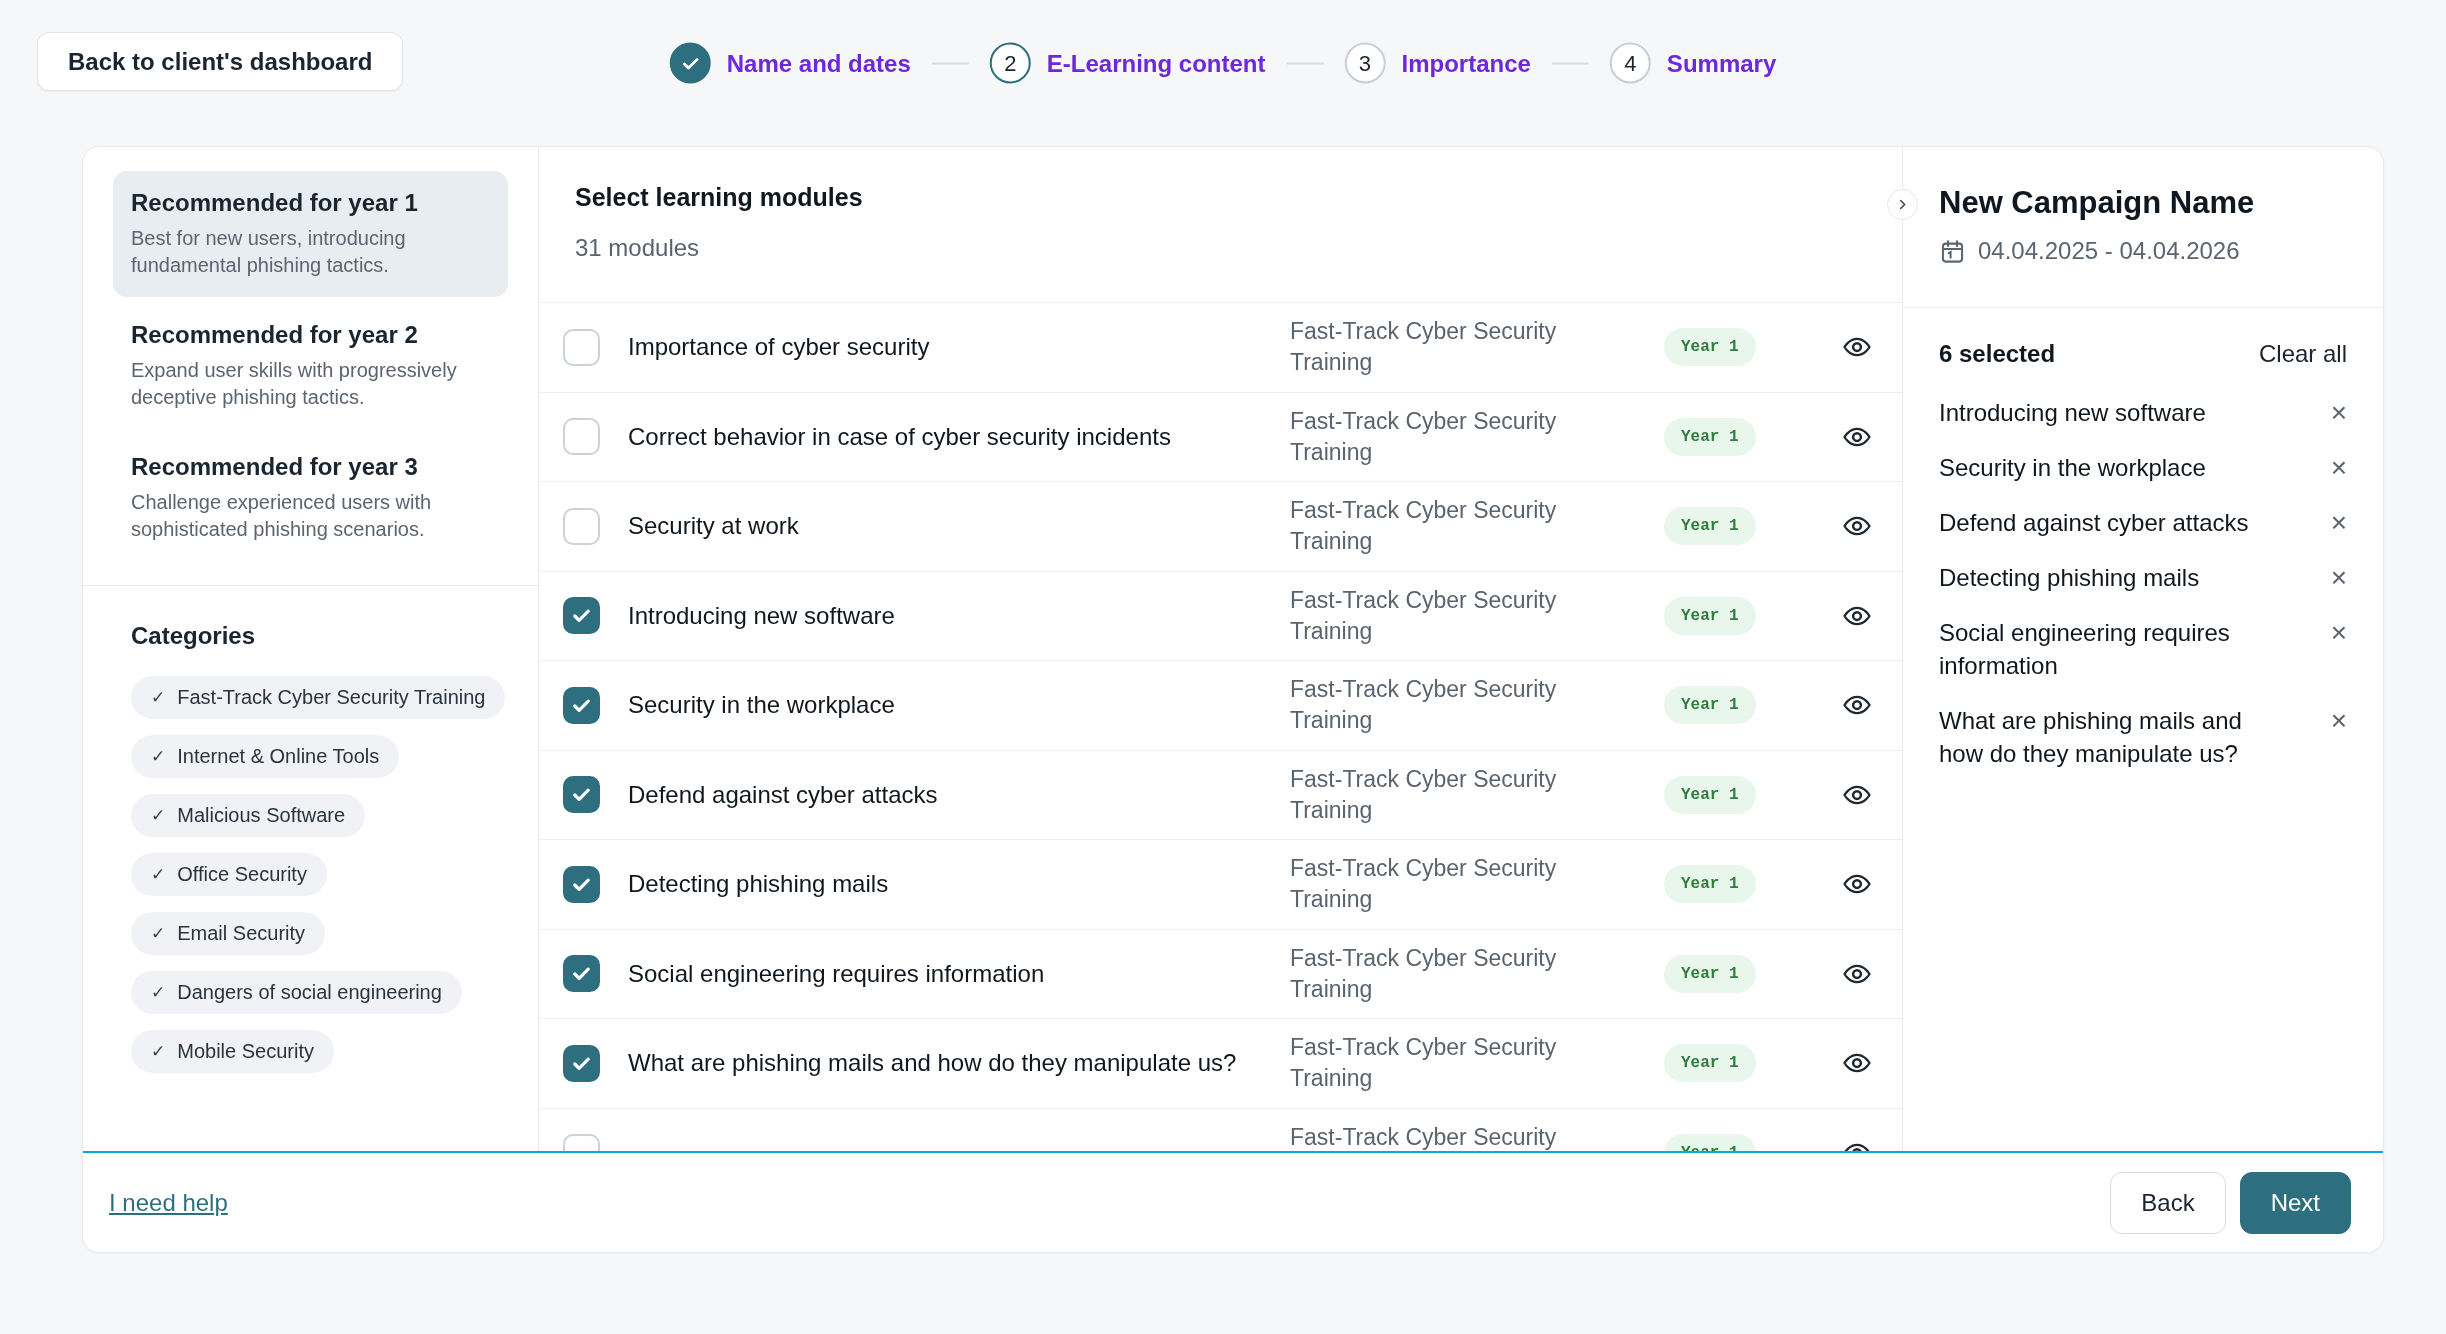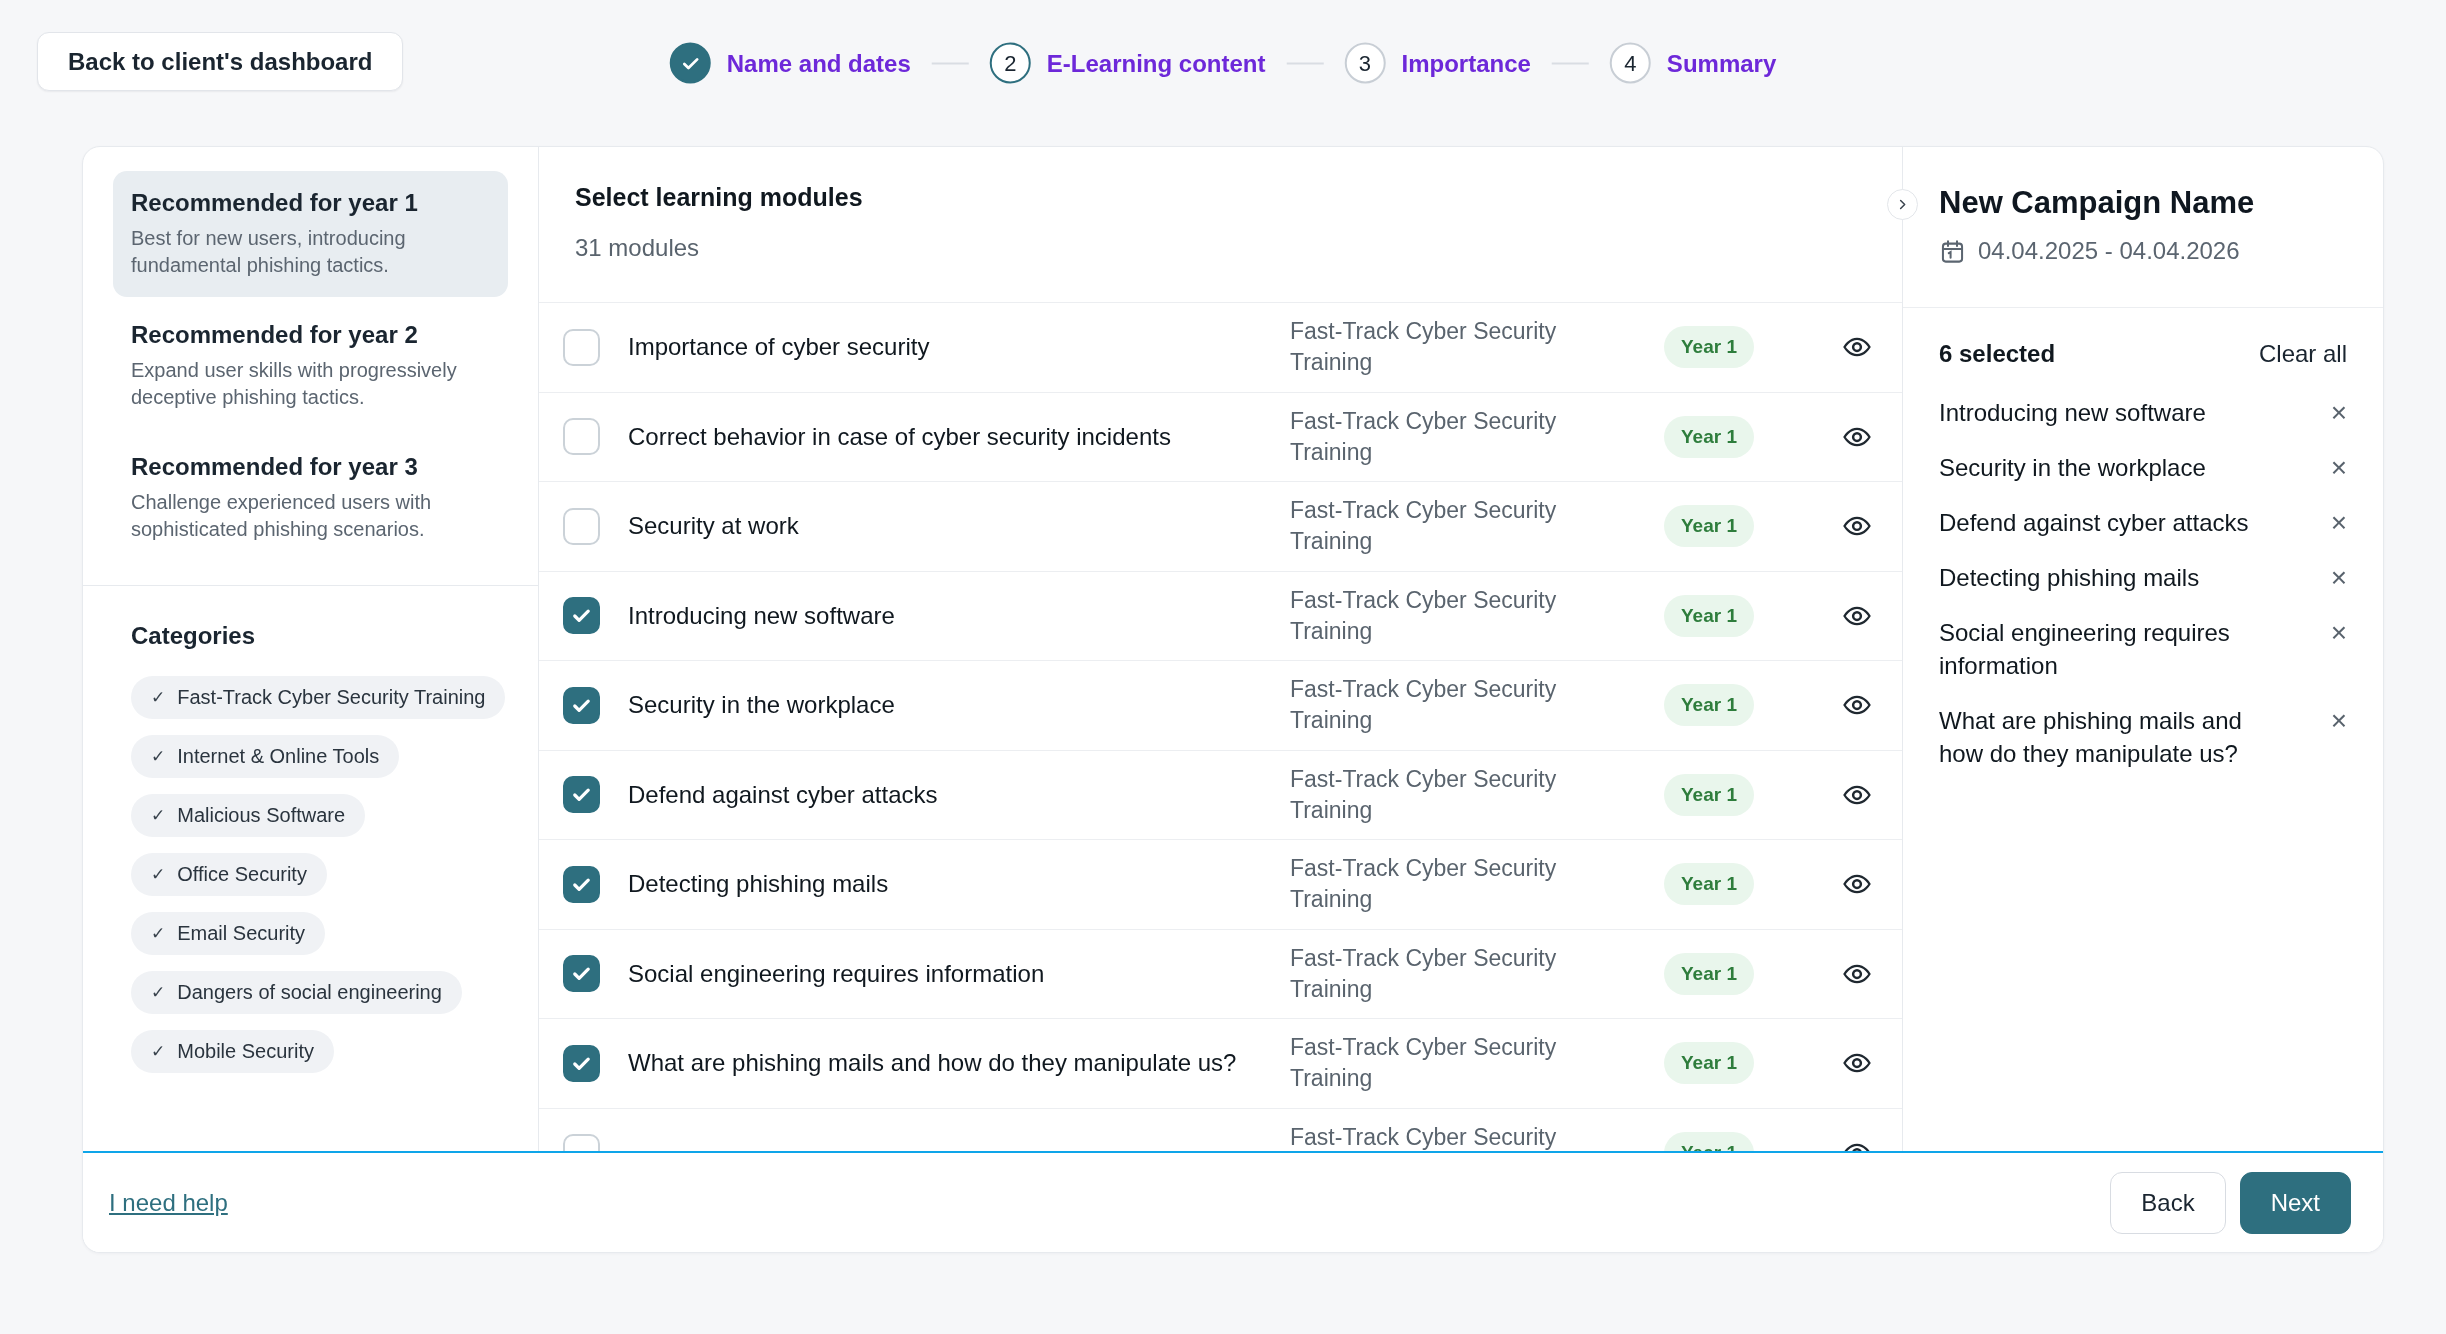--- a/index.html
+++ b/index.html
@@ -81,21 +81,21 @@
   .row.checked .cbx { background:#2E6F7F; border-color:#2E6F7F; }
   .cbx svg { display:none; width:23px; height:23px; }
   .row.checked .cbx svg { display:block; }
   .row-name {
     width:634px; margin-left:28px; font-size:24px; font-weight:500; color:#10181F;
     white-space:nowrap; overflow:hidden;
   }
   .row-training { width:350px; margin-left:28px; font-size:23px; line-height:31px; color:#5A646E; }
   .badge {
     margin-left:24px; background:#E9F6EC; color:#2E7D3C;
-    font-size:19px; font-weight:700; padding:10px 17px; border-radius:999px; white-space:nowrap;
+    font-size:16px; font-weight:700; padding:10px 17px; border-radius:999px; white-space:nowrap;font-family:Liberation Mono, monospace;
   }
   .eye { margin-left:auto; width:30px; height:30px; flex:none; cursor:pointer; display:flex; }
   .eye svg { width:30px; height:30px; }
 
   
   .summary { position:relative; padding:0 36px; }
   .collapse-btn {
     position:absolute; left:-16px; top:42px; width:31px; height:31px; border-radius:50%;
     background:#fff; border:1px solid #E3E6EA; display:flex; align-items:center; justify-content:center;
     cursor:pointer; padding:0; z-index:2;

